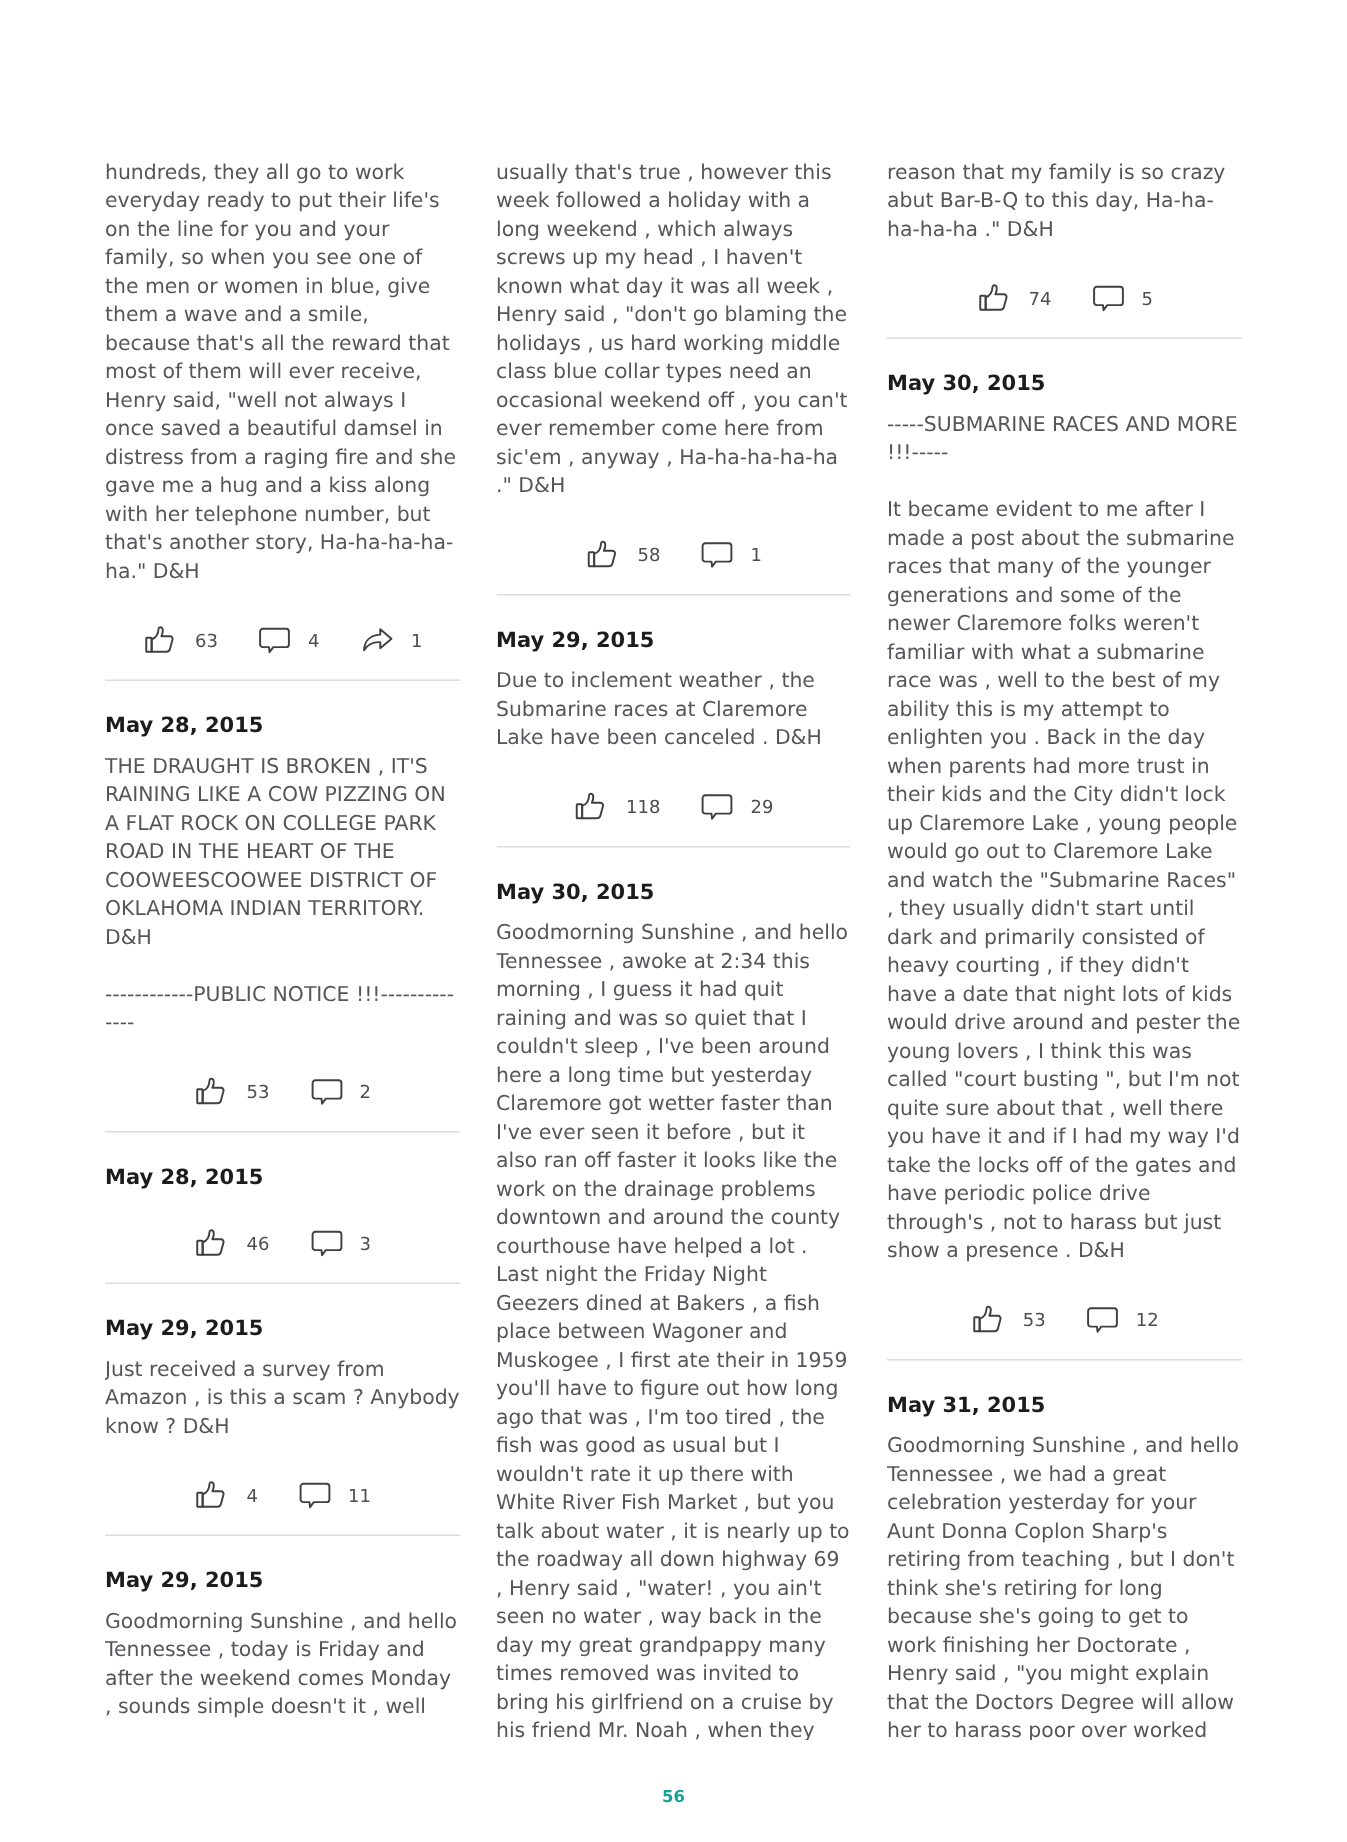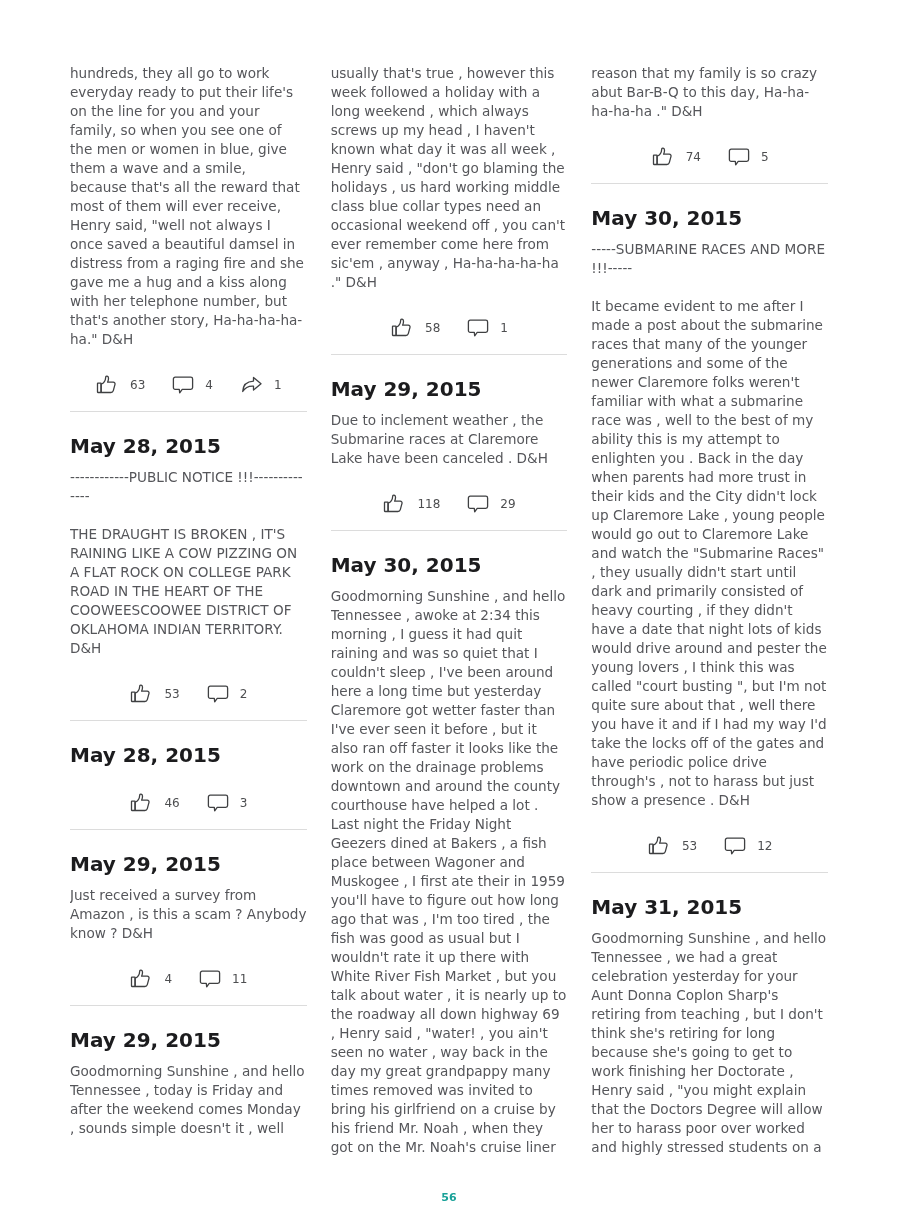--- a/index.html
+++ b/index.html
@@ -18,24 +18,25 @@
     top: 64px;
     width: 758px;
     height: 1096px;
     display: flex;
     gap: 24px;
   }
   .column {
     flex: 1 1 0;
     min-width: 0;
     overflow: hidden;
+    margin-top: 42px;
   }
   .post { margin: 0; }
   .post-date {
-    font-size: 20px;
+    font-size: 14px;
     font-weight: bold;
     color: #1c1c1e;
     margin: 22px 0 10px 0;
   }
   .column .post:first-child .post-date { margin-top: 0; }
   .post-body p {
     font-size: 13.6px;
     line-height: 19px;
     color: #55565a;
     margin: 0 0 19px 0;
@@ -117,22 +118,22 @@
         </span>
         <span class="count">1</span>
       </span>
     </div>
     <hr class="post-divider">
   </div>
 
   <div class="post">
     <div class="post-date">May 28, 2015</div>
     <div class="post-body">
+            <p>THE DRAUGHT IS BROKEN , IT'S RAINING LIKE A COW PIZZING ON A FLAT ROCK ON COLLEGE PARK ROAD IN THE HEART OF THE COOWEESCOOWEE DISTRICT OF OKLAHOMA INDIAN TERRITORY. D&amp;H</p>
             <p>------------PUBLIC NOTICE !!!--------------</p>
-            <p>THE DRAUGHT IS BROKEN , IT'S RAINING LIKE A COW PIZZING ON A FLAT ROCK ON COLLEGE PARK ROAD IN THE HEART OF THE COOWEESCOOWEE DISTRICT OF OKLAHOMA INDIAN TERRITORY. D&amp;H</p>
           </div>
     <div class="post-actions">
       <span class="action">
         <span>
           <svg width="25" height="24" viewBox="0 0 24 24">
             <rect x="2" y="10.2" width="3.6" height="9.3" rx="0.4"></rect>
             <path d="M5.6 11.2 c2.8-.9 4.4-3.6 4.6-6.9 .1-1.8 2.7-1.4 2.8 .7 .1 1.5-.3 3-.9 4.2 h5.7 c1.2 0 2 1.1 1.7 2.2 l-1.7 6.2 c-.3 1.1-1.2 1.9-2.4 1.9 H5.6 z"></path>
           </svg>
         </span>
         <span class="count">53</span>

